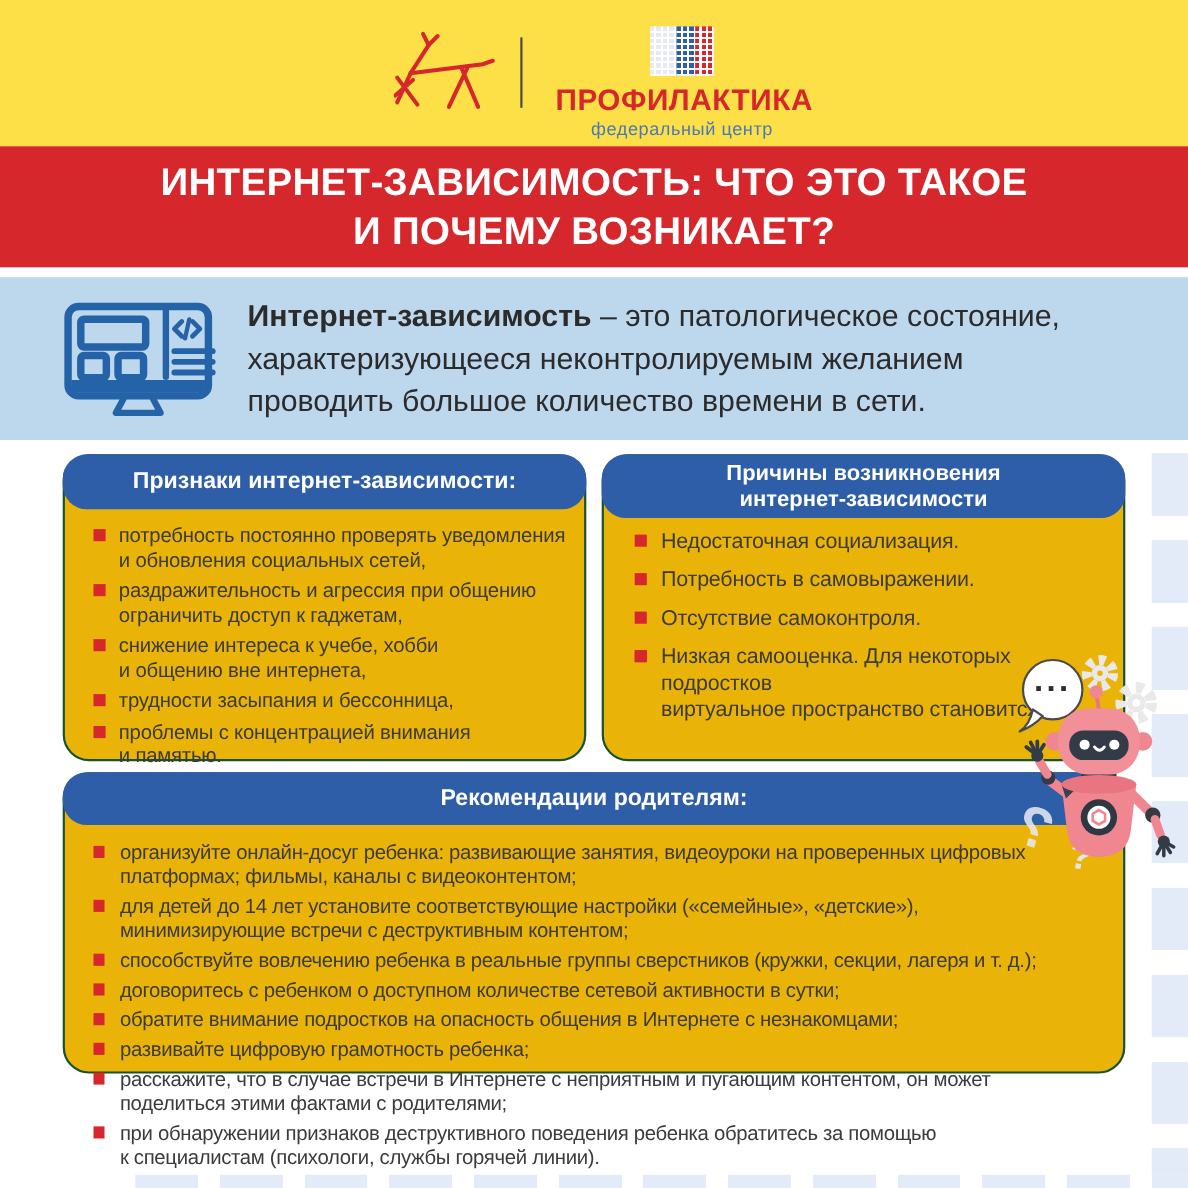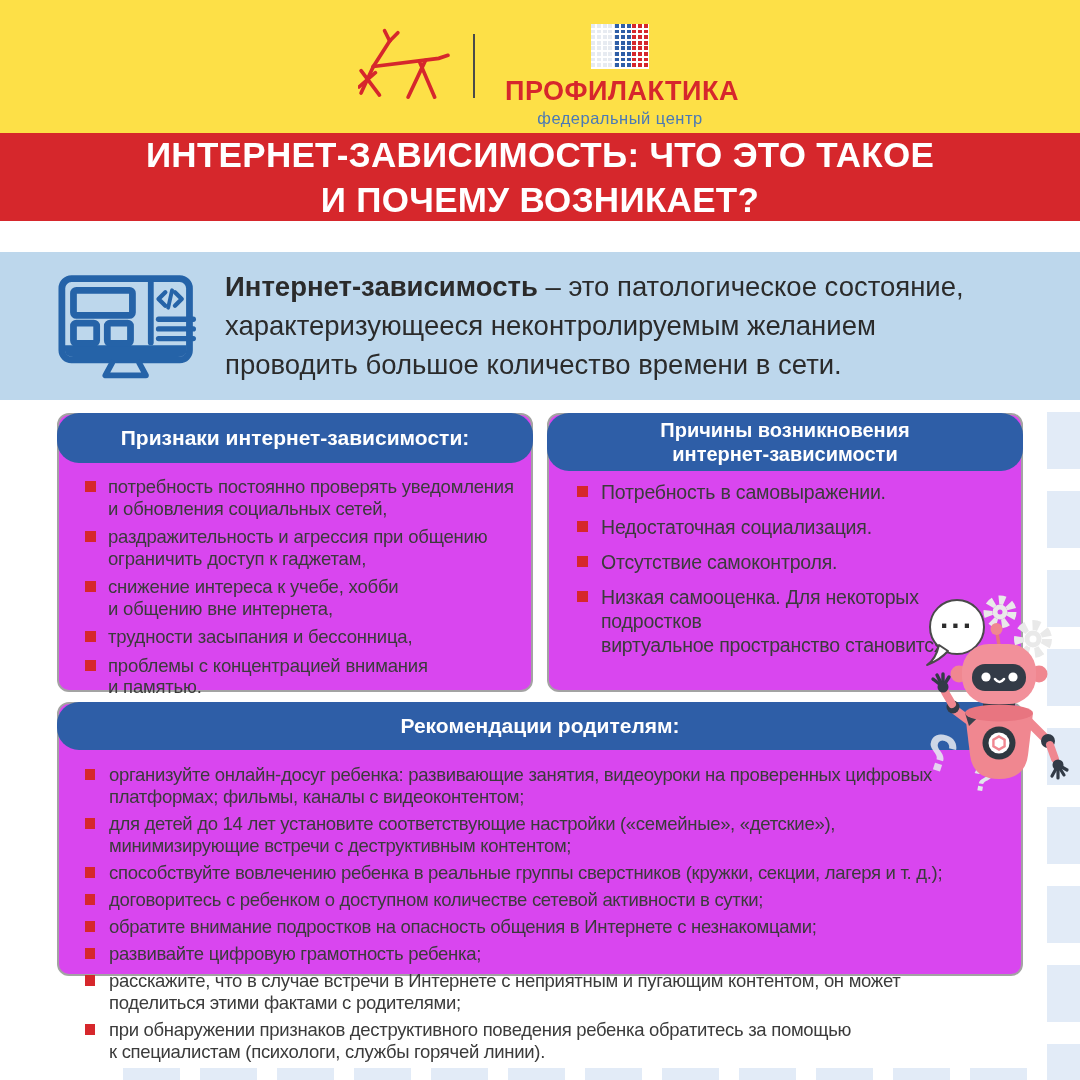--- a/index.html
+++ b/index.html
@@ -28,35 +28,35 @@
       repeating-linear-gradient(to right, transparent 0 3.9px, #fff 3.9px 5.8px),
       repeating-linear-gradient(to bottom, transparent 0 3.8px, #fff 3.8px 5.6px);
   }
   .grid-gray { width:24px; background-color:#e7ebf1; }
   .grid-blue { width:17px; background-color:#2e5ea7; }
   .grid-red  { width:17px; background-color:#d6272c; }
   .brand-name { margin-top:7px; font-size:27px; font-weight:bold; color:#d6272c; letter-spacing:.5px; white-space:nowrap; }
   .brand-sub  { margin-top:2px; font-size:16.5px; color:#4a79b6; letter-spacing:.5px; white-space:nowrap; }
   
   .title-banner {
-    position:absolute; left:0; top:133px; width:1080px; height:88px; background:#d6272c;
+    position:absolute; left:0; top:133px; width:1080px; height:110px; background:#d6272c;
     display:flex; align-items:center; justify-content:center; text-align:center;
     color:#fff; font-weight:bold; font-size:35px; line-height:45px;
     letter-spacing:.3px; white-space:pre-line;
   }
   
   .definition-section { position:absolute; left:0; top:252px; width:1080px; height:148px; background:#bdd7ec; }
   .monitor-icon { position:absolute; left:58px; top:22px; width:145px; height:106px; }
   .definition-text {
     position:absolute; left:225px; top:15px; width:815px;
     font-size:27.5px; line-height:39px; color:#2b2b2b; white-space:pre-line;
   }
   .definition-term { font-weight:bold;margin-top:48px; }
   
-  .card { position:absolute; background:#d946ef; border:2px solid #a3a3a3; border-radius:12px; z-index:1; }
+  .card { position:absolute; background:#eab308; border:2px solid #14532d; border-radius:24px; z-index:1; }
   .card-header {
     position:absolute; top:-2px; left:-2px; right:-2px; background:#2e5ea7; border-radius:22px;
     color:#fff; font-weight:bold; text-align:center; white-space:pre-line;
     display:flex; align-items:center; justify-content:center;
   }
   .card ul { list-style:none; }
   .card li { position:relative; color:#3b3b3b; white-space:pre-line; }
   .bullet { position:absolute; display:block; background:#d6272c; }
 
   .card-signs { left:57px; top:413px; width:476px; height:279px; }
@@ -159,22 +159,22 @@
       <li><span class="bullet"></span><span>трудности засыпания и бессонница,</span></li>
       <li><span class="bullet"></span><span>проблемы с концентрацией внимания
 и памятью.</span></li>
     </ul>
   </div>
 
   <div class="card card-causes">
     <div class="card-header">Причины возникновения
 интернет-зависимости</div>
     <ul>
+      <li><span class="bullet"></span><span>Недостаточная социализация.</span></li>
       <li><span class="bullet"></span><span>Потребность в самовыражении.</span></li>
-      <li><span class="bullet"></span><span>Недостаточная социализация.</span></li>
       <li><span class="bullet"></span><span>Отсутствие самоконтроля.</span></li>
       <li><span class="bullet"></span></li>
       <li><span class="bullet"></span><span>Низкая самооценка. Для некоторых подростков
 виртуальное пространство становится</span></li>
     </ul>
   </div>
 
   <div class="card card-reco">
     <div class="card-header">Рекомендации родителям:</div>
     <ul>

